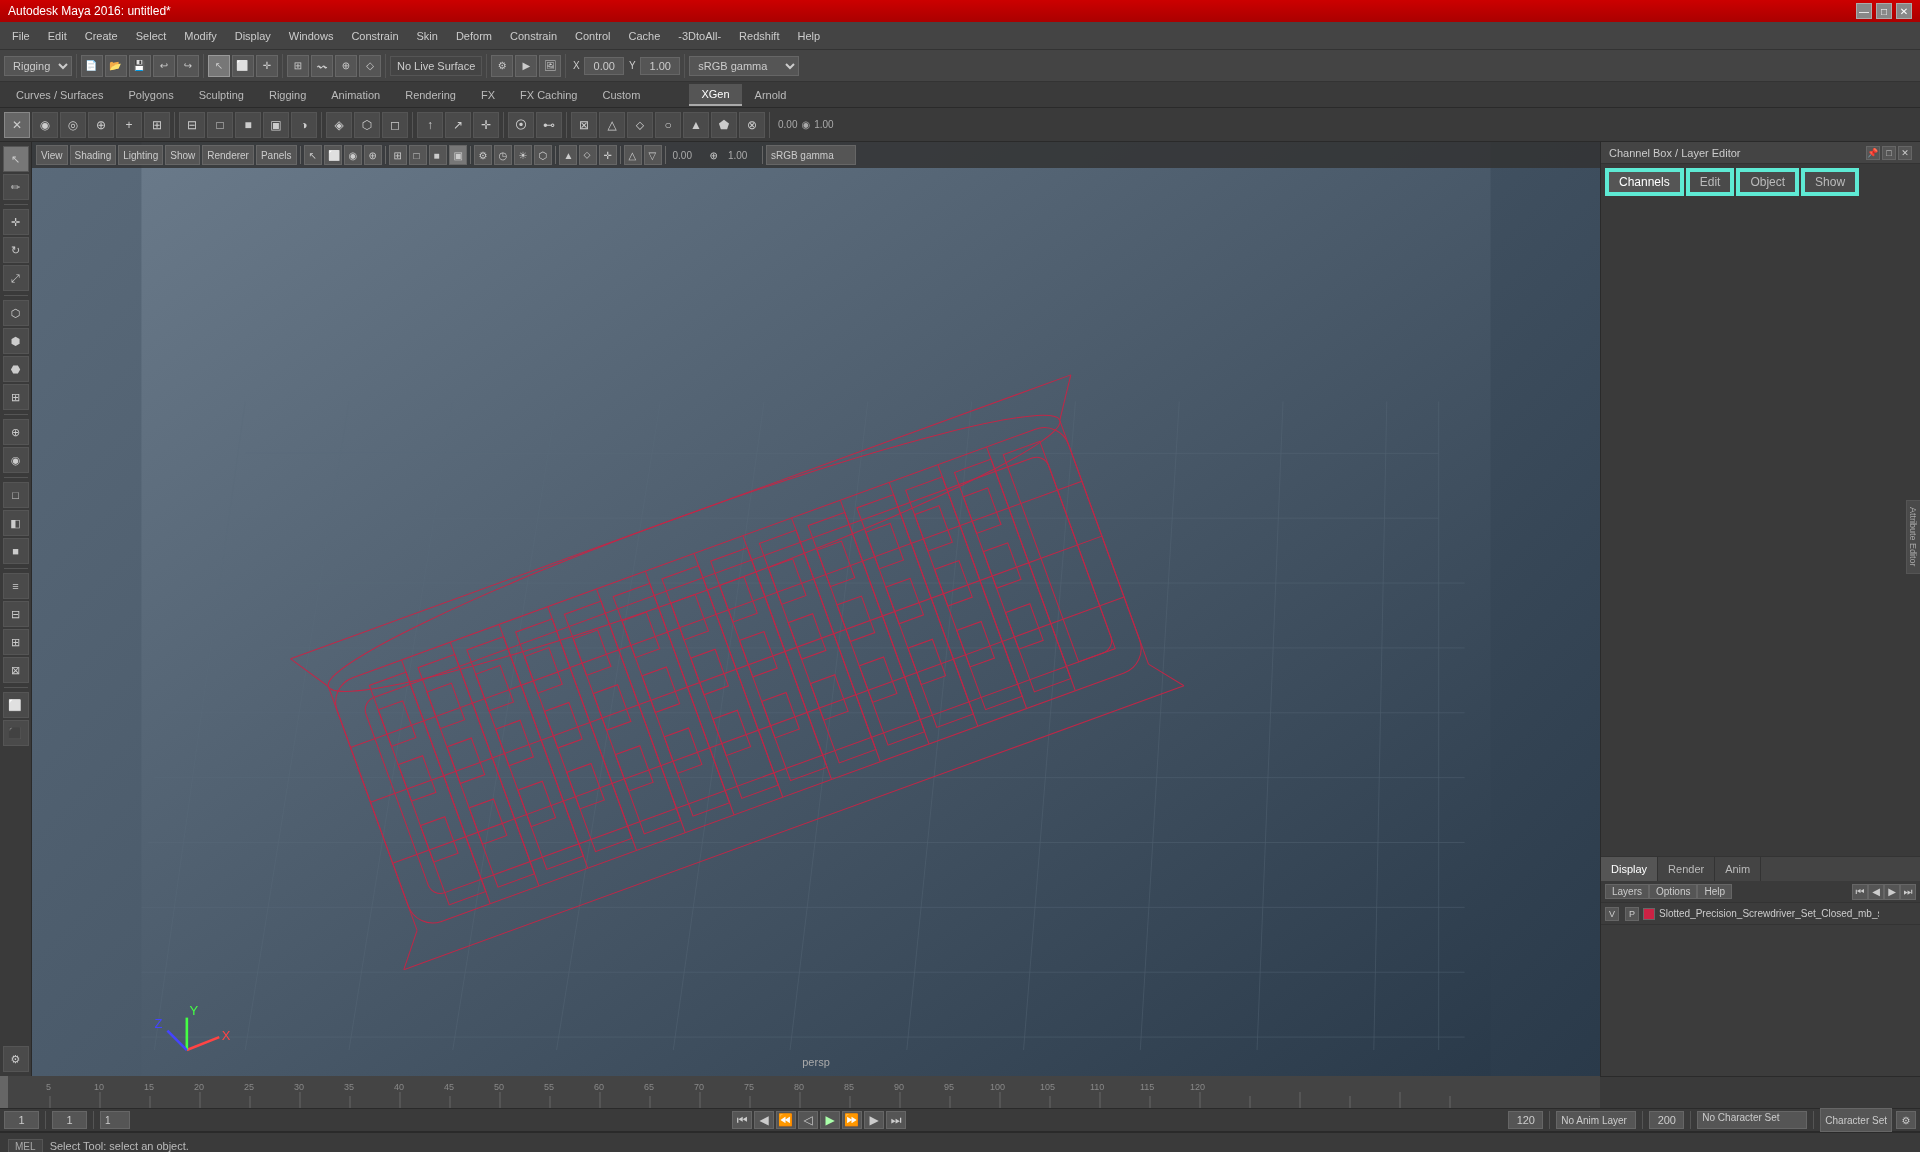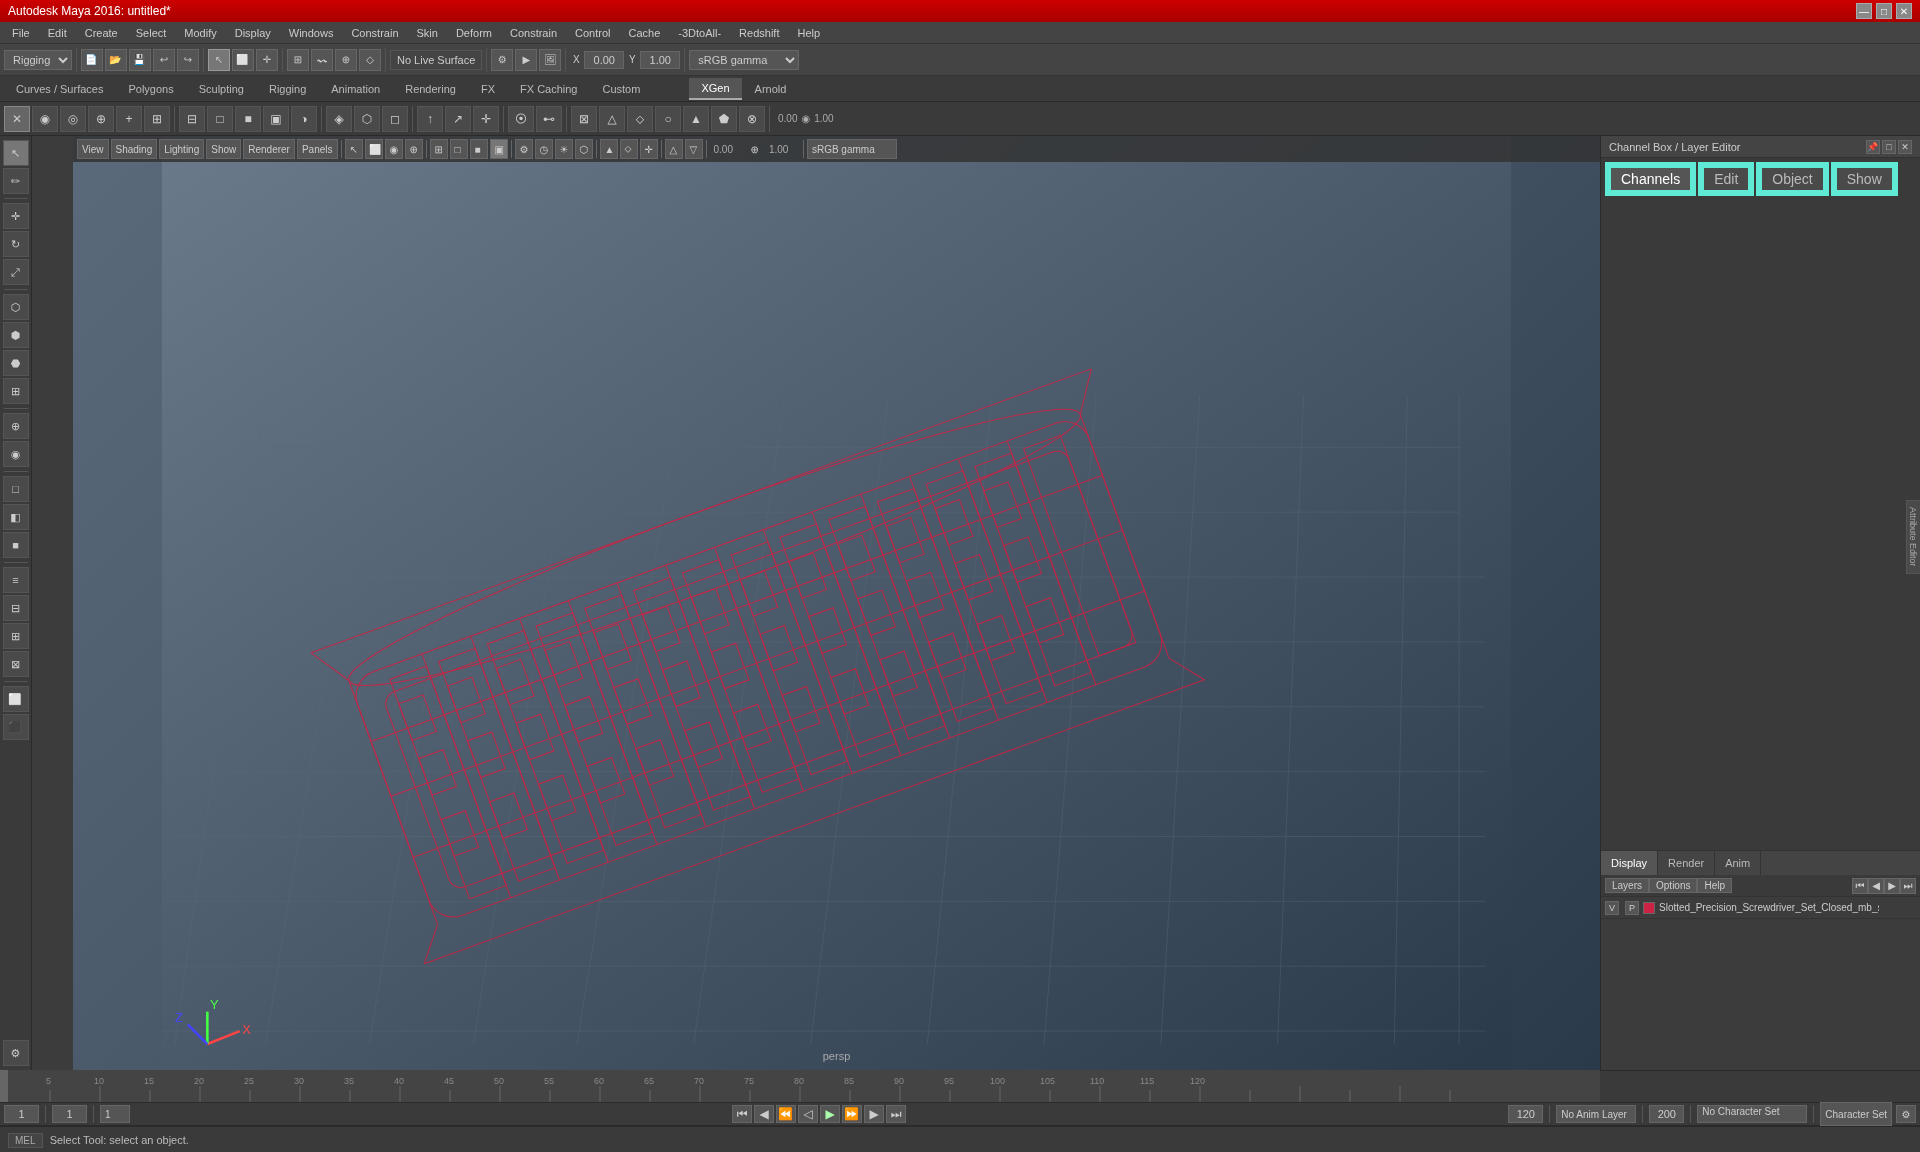--- a/index.html
+++ b/index.html
@@ -38,21 +38,21 @@
       align-items: center;
       justify-content: center;
       font-size: 10px;
       cursor: pointer;
       color: #fff;
     }
 
     
     #menu-bar {
       width: 100%;
-      height: 22px;
+      height: 28px;
       background: #444;
       display: flex;
       align-items: center;
       padding: 0 4px;
       gap: 2px;
       border-bottom: 1px solid #333;
     }
     .menu-item {
       padding: 2px 8px;
       cursor: pointer;
@@ -204,21 +204,20 @@
       background: #555;
       margin: 2px 0;
     }
 
     
     #viewport {
       flex: 1;
       background: linear-gradient(135deg, #5a6a7a 0%, #4a5a6a 40%, #3a4a5a 70%, #2a3a4a 100%);
       position: relative;
       overflow: hidden;
-      margin-left: 41px;
     }
 
     
     #viewport-toolbar {
       position: absolute;
       top: 0;
       left: 0;
       right: 0;
       height: 26px;
       background: rgba(50,50,50,0.85);
@@ -284,22 +283,22 @@
     }
     #channel-tabs {
       display: flex;
       gap: 2px;
       padding: 4px 4px 0;
       background: #3a3a3a;
     }
     .ch-tab {
       padding: 3px 10px;
       background: #4a4a4a;
-      border: 6px solid #5eead4;
-      font-size: 14px;
+      border: 4px solid #5eead4;
+      font-size: 12px;
       color: #bbb;
       cursor: pointer;
     }
     .ch-tab.active {
       background: #555;
       color: white;
     }
     #channel-content {
       flex: 1;
       padding: 4px;

